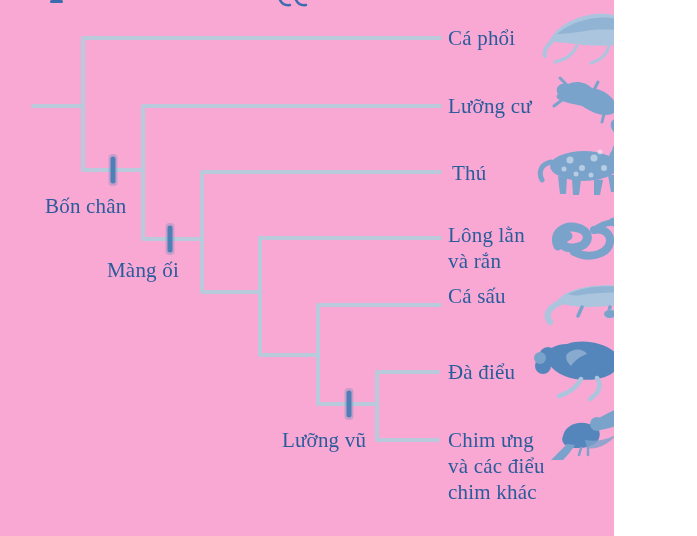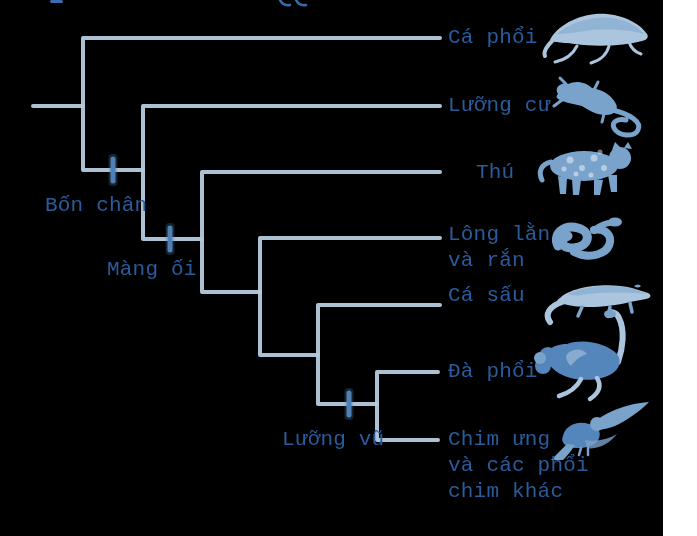--- a/index.html
+++ b/index.html
@@ -1,22 +1,22 @@
 <!DOCTYPE html>
 <html style="--branch: #b5cbdd; --tick: #4f80b5; --text: #2a5c9c; --icon-light: #aac5dd; --icon-medium: #7aa3cc; --icon-dark: #5586bb;"><head>
 <meta charset="utf-8">
 <style>
   html, body { margin: 0; padding: 0; }
   .stage {
     position: relative;
-    width: 663px;
+    width: 614px;
     height: 536px;
-    background: #000000;
+    background: #f9a8d4;
     overflow: hidden;
-    font-family: Liberation Mono, monospace;
+    font-family: Liberation Serif, serif;
   }
   .tree-svg { position: absolute; left: 0; top: 0; }
   .branch {
     stroke: var(--branch, #b5cbdd);
     stroke-width: 4;
     fill: none;
     stroke-linejoin: round;
     stroke-linecap: round;
     stroke-opacity: .95;
   }
@@ -140,26 +140,26 @@
       <circle class="icon-m" cx="46" cy="26" r="7"></circle>
       <path class="icon-m" d="M52 24 l8 3 l-8 3 Z"></path>
       <path class="icon-m" d="M16 46 C10 52 4 58 0 62 L12 62 C18 56 22 50 24 47 Z"></path>
       <path class="icon-m" opacity=".8" d="M34 42 C44 44 56 42 66 36 C58 46 46 52 36 50 Z"></path>
       <path class="icon-ms" stroke-width="2.5" d="M30 50 l-2 7 M37 50 l0 7"></path>
     </g>
   </svg>
 
   <div class="lbl" style="left:448px; top:25px;">Cá phổi</div>
   <div class="lbl" style="left:448px; top:93px;text-align:center;">Lưỡng cư</div>
-  <div class="lbl" style="left:476px; top:160px;">Thú</div>
+  <div class="lbl" style="left:452px; top:160px;">Thú</div>
   <div class="lbl" style="left:448px; top:222px;">Lông lằn
 và rắn</div>
   <div class="lbl" style="left:448px; top:283px;">Cá sấu</div>
-  <div class="lbl" style="left:448px; top:359px;">Đà phổi</div>
+  <div class="lbl" style="left:448px; top:359px;">Đà điểu</div>
   <div class="lbl" style="left:448px; top:427px;">Chim ưng
-và các phổi
+và các điểu
 chim khác</div>
 
   <div class="lbl" style="left:45px;  top:193px;">Bốn chân</div>
   <div class="lbl" style="left:107px; top:257px;">Màng ối</div>
   <div class="lbl" style="left:282px; top:427px;">Lưỡng vũ</div>
 
 </div>
 
 </body></html>

